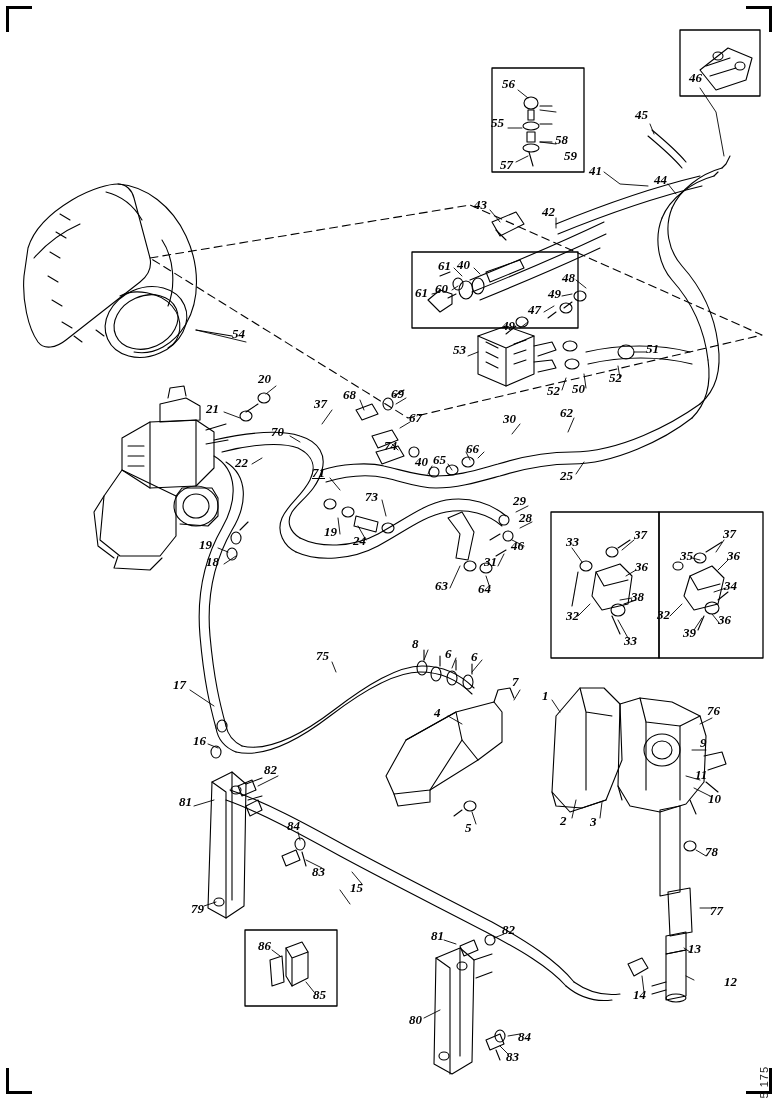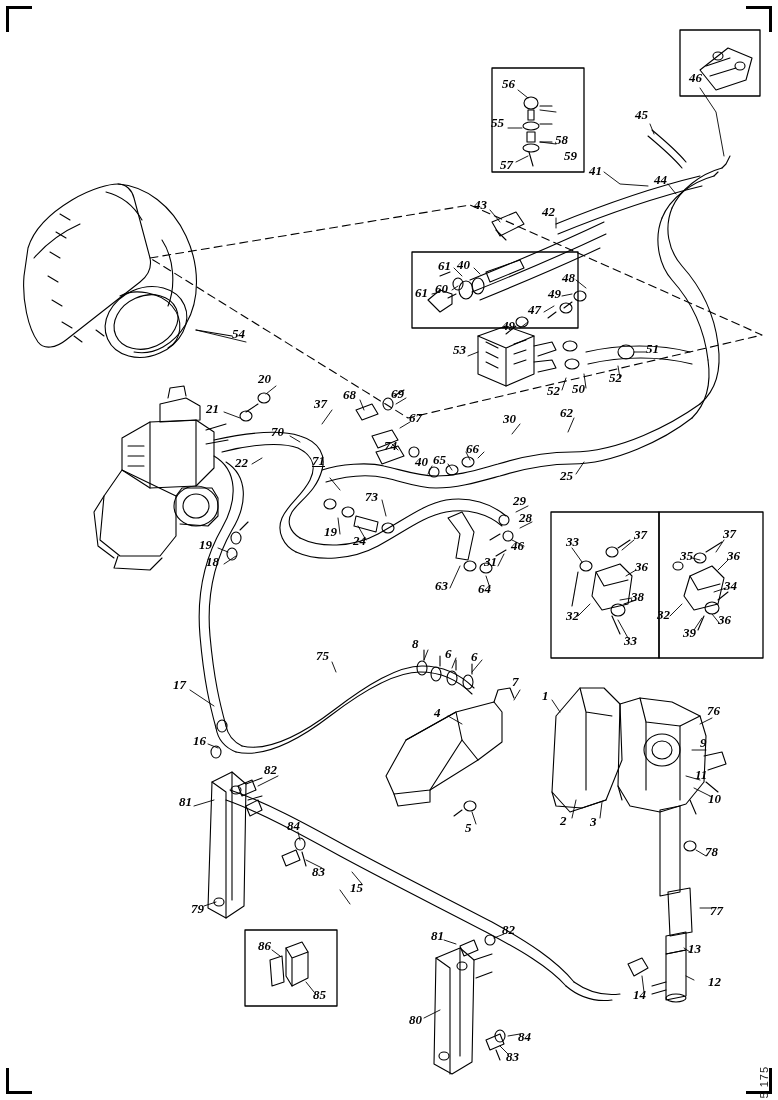--- a/index.html
+++ b/index.html
@@ -472,21 +472,21 @@
       <span class="cal b" style="left: 391px; top: 386px;">69</span>
       <span class="cal b" style="left: 409px; top: 410px;">67</span>
       <span class="cal b" style="left: 206px; top: 401px;">21</span>
       <span class="cal b" style="left: 314px; top: 396px;">37</span>
       <span class="cal b" style="left: 503px; top: 411px;">30</span>
       <span class="cal b" style="left: 560px; top: 405px;">62</span>
       <span class="cal b" style="left: 271px; top: 424px;">70</span>
       <span class="cal b" style="left: 384px; top: 438px;">74</span>
       <span class="cal b" style="left: 235px; top: 455px;">22</span>
       <span class="cal b" style="left: 466px; top: 441px;">66</span>
-      <span class="cal b" style="left: 312px; top: 453px; text-decoration: underline;">71</span>
+      <span class="cal b" style="left: 312px; top: 465px; text-decoration: underline;">71</span>
       <span class="cal b" style="left: 415px; top: 454px;">40</span>
       <span class="cal b" style="left: 433px; top: 452px;">65</span>
       <span class="cal b" style="left: 560px; top: 468px;">25</span>
       <span class="cal b" style="left: 365px; top: 489px;">73</span>
       <span class="cal b" style="left: 324px; top: 524px;">19</span>
       <span class="cal b" style="left: 353px; top: 533px; text-align: center;">24</span>
       <span class="cal b" style="left: 513px; top: 493px;">29</span>
       <span class="cal b" style="left: 519px; top: 510px;">28</span>
       <span class="cal b" style="left: 511px; top: 538px;">46</span>
       <span class="cal b" style="left: 199px; top: 537px;">19</span>
@@ -525,21 +525,21 @@
       <span class="cal b" style="left: 465px; top: 820px;">5</span>
       <span class="cal b" style="left: 264px; top: 762px;">82</span>
       <span class="cal b" style="left: 179px; top: 794px;">81</span>
       <span class="cal b" style="left: 287px; top: 818px;">84</span>
       <span class="cal b" style="left: 312px; top: 864px;">83</span>
       <span class="cal b" style="left: 350px; top: 880px;">15</span>
       <span class="cal b" style="left: 191px; top: 901px;">79</span>
       <span class="cal b" style="left: 705px; top: 844px;">78</span>
       <span class="cal b" style="left: 710px; top: 903px;">77</span>
       <span class="cal b" style="left: 688px; top: 941px;">13</span>
-      <span class="cal b" style="left: 708px; top: 974px; text-align: center;">12</span>
+      <span class="cal b" style="left: 724px; top: 974px; text-align: center;">12</span>
       <span class="cal b" style="left: 633px; top: 987px;">14</span>
       <span class="cal b" style="left: 258px; top: 938px;">86</span>
       <span class="cal b" style="left: 313px; top: 987px;">85</span>
       <span class="cal b" style="left: 431px; top: 928px;">81</span>
       <span class="cal b" style="left: 502px; top: 922px;">82</span>
       <span class="cal b" style="left: 409px; top: 1012px;">80</span>
       <span class="cal b" style="left: 518px; top: 1029px;">84</span>
       <span class="cal b" style="left: 506px; top: 1049px;">83</span>
     </div>
 

